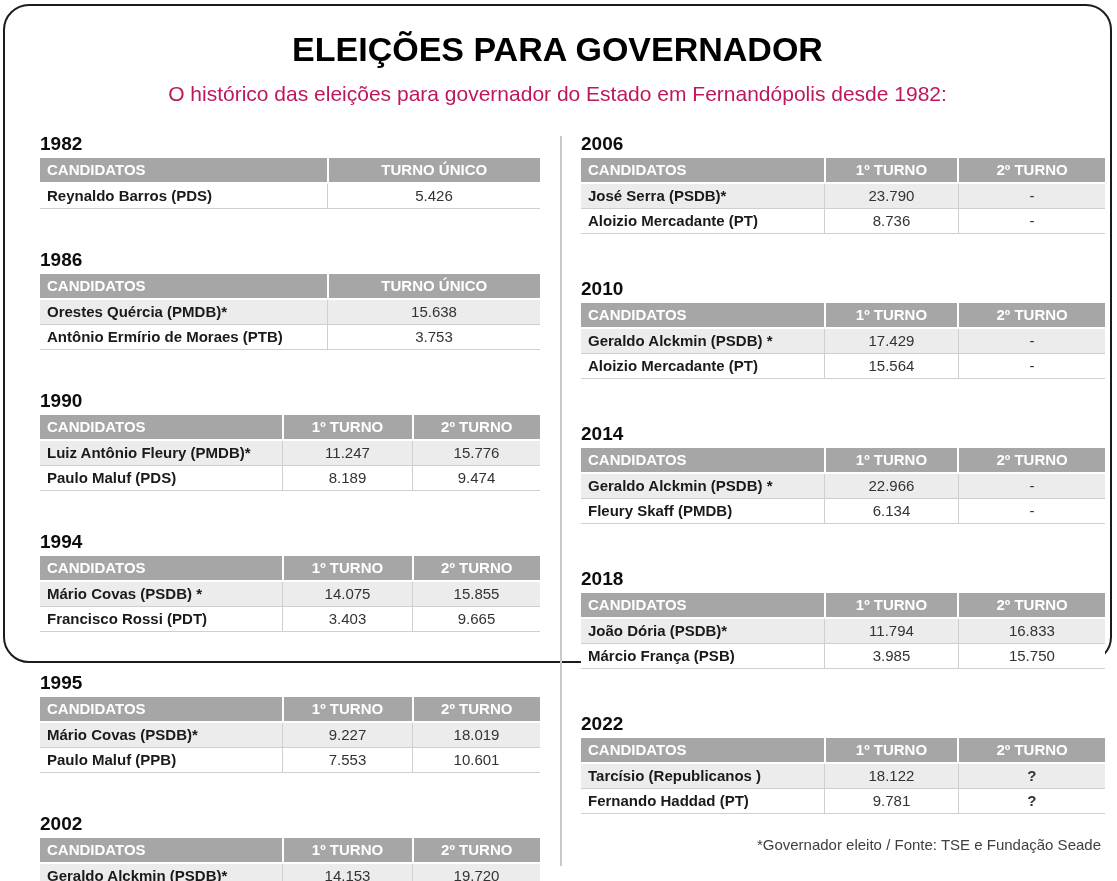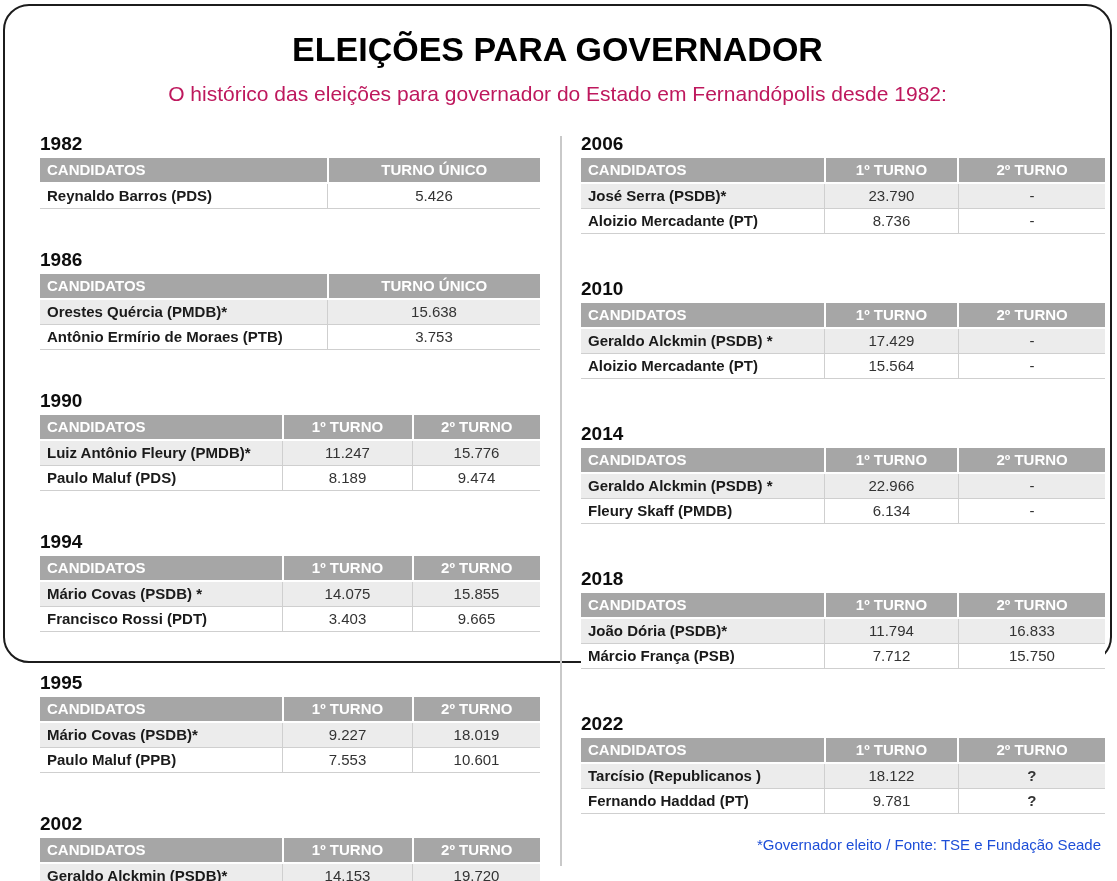--- a/index.html
+++ b/index.html
@@ -93,21 +93,21 @@
   table.t3.side-left th:nth-child(1), table.t3.side-left td:nth-child(1) { width:48.5%; }
   table.t3.side-left th:nth-child(2), table.t3.side-left td:nth-child(2) { width:26%; }
   table.t3.side-left th:nth-child(3), table.t3.side-left td:nth-child(3) { width:25.5%; }
   table.t3.side-right th:nth-child(1), table.t3.side-right td:nth-child(1) { width:46.5%; }
   table.t3.side-right th:nth-child(2), table.t3.side-right td:nth-child(2) { width:25.5%; }
   table.t3.side-right th:nth-child(3), table.t3.side-right td:nth-child(3) { width:28%; }
   .footnote {
     margin-top:20px;
     text-align:right;
     font-size:15px;
-    color:#1d4ed8;
+    color:#404040;
     padding-right:4px;
   }
 </style>
 </head>
 <body>
 
 <div class="frame">
   <div class="title">ELEIÇÕES PARA GOVERNADOR</div>
   <div class="subtitle">O histórico das eleições para governador do Estado em Fernandópolis desde 1982:</div>
 
@@ -342,21 +342,21 @@
               </tr>
             </thead>
       <tbody>
               <tr class="data-row alt">
                 <td class="candidate">João Dória (PSDB)*</td>
                 <td>11.794</td>
                 <td>16.833</td>
               </tr>
               <tr class="data-row plain">
                 <td class="candidate">Márcio França (PSB)</td>
-                <td>7.712</td>
+                <td>3.985</td>
                 <td>15.750</td>
               </tr>
             </tbody>
     </table>
   </div>
 
   <div class="table-block">
     <div class="year">2022</div>
     <table class="t3 side-right">
       <thead>

